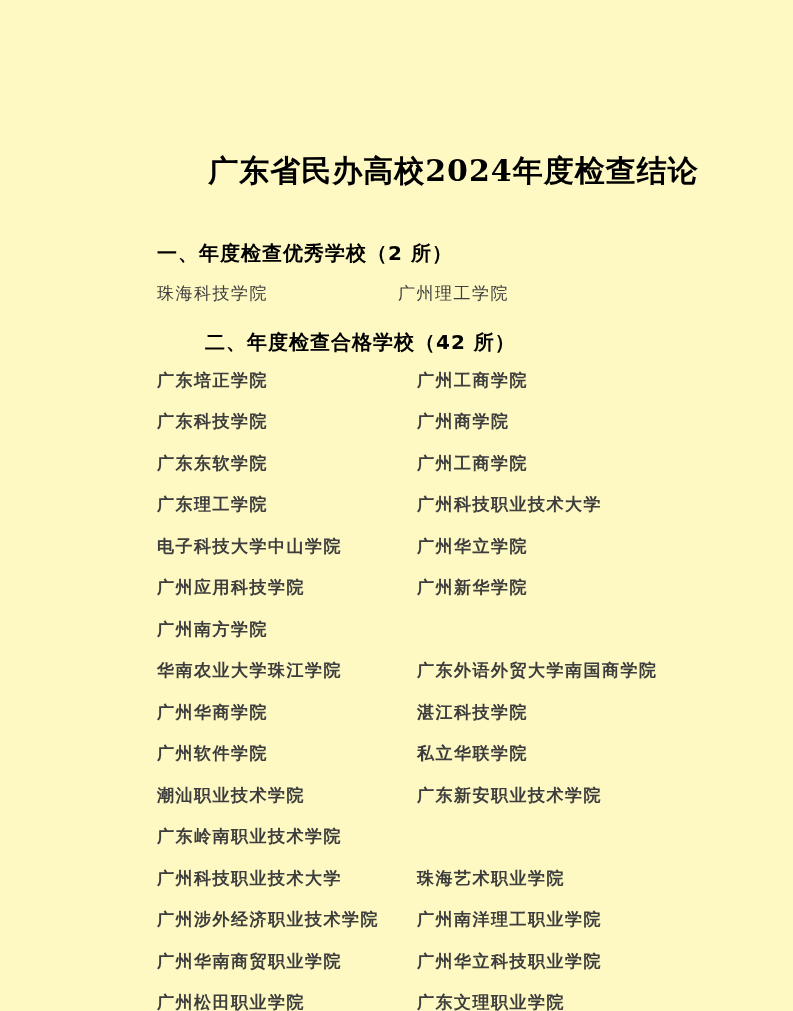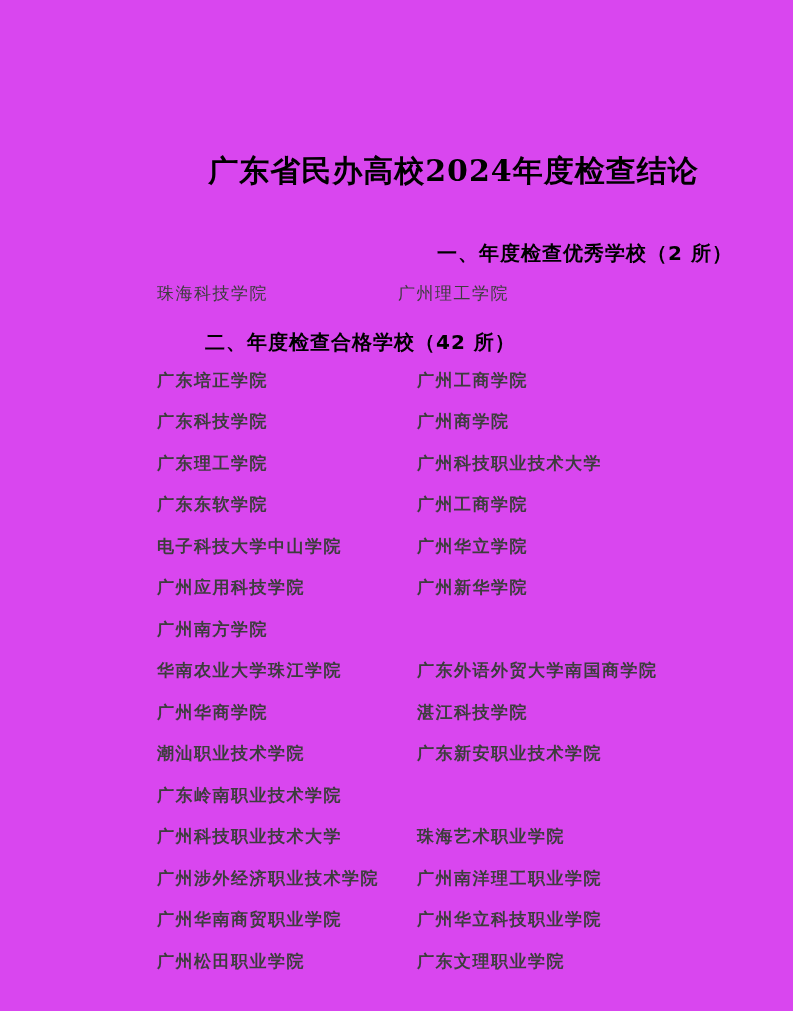--- a/index.html
+++ b/index.html
@@ -6,21 +6,21 @@
   html, body { background: #ffffff; }
   body {
     width: 793px;
     height: 1011px;
     overflow: hidden;
     font-family: "DejaVu Serif", "Liberation Serif", serif;
   }
   .page {
     width: 793px;
     height: 1011px;
-    background: #d946ef;
+    background: #fef9c3;
     padding-top: 150px;
     padding-left: 157px;
     padding-right: 60px;
   }
   .doc-title {
     width: 576px;            
     margin-left: -68px;      
     width: 729px;
     text-align: center;
     font-size: 30px;
@@ -31,21 +31,21 @@
     line-height: 42px;
   }
   .section-heading {
     font-family: "DejaVu Sans", "Liberation Sans", sans-serif;
     font-weight: 700;
     font-size: 20px;
     color: #000000;
     letter-spacing: 1px;
     line-height: 26px;
   }
-  .heading-1 { margin-top: 48px; text-align: right; }
+  .heading-1 { margin-top: 48px; }
   .heading-2 { margin-top: 14px; margin-left: 48px; }
   .school-row {
     display: grid;
     align-items: center;
     font-size: 17px;
     color: #3d3d3d;
     letter-spacing: 1.5px;
     line-height: 22px;
   }
   .excellent-row {
@@ -81,45 +81,49 @@
   <div class="qualified-list">
     <div class="school-row">
       <span class="school-name">广东培正学院</span>
       <span class="school-name">广州工商学院</span>
     </div>
     <div class="school-row">
       <span class="school-name">广东科技学院</span>
       <span class="school-name">广州商学院</span>
     </div>
     <div class="school-row">
+      <span class="school-name">广东东软学院</span>
+      <span class="school-name">广州工商学院</span>
+    </div>
+    <div class="school-row">
       <span class="school-name">广东理工学院</span>
       <span class="school-name">广州科技职业技术大学</span>
-    </div>
-    <div class="school-row">
-      <span class="school-name">广东东软学院</span>
-      <span class="school-name">广州工商学院</span>
     </div>
     <div class="school-row">
       <span class="school-name">电子科技大学中山学院</span>
       <span class="school-name">广州华立学院</span>
     </div>
     <div class="school-row">
       <span class="school-name">广州应用科技学院</span>
       <span class="school-name">广州新华学院</span>
     </div>
     <div class="school-row">
       <span class="school-name">广州南方学院</span>
     </div>
     <div class="school-row">
       <span class="school-name">华南农业大学珠江学院</span>
       <span class="school-name">广东外语外贸大学南国商学院</span>
     </div>
     <div class="school-row">
       <span class="school-name">广州华商学院</span>
       <span class="school-name">湛江科技学院</span>
+    </div>
+    <div class="school-row">
+      <span class="school-name">广州软件学院</span>
+      <span class="school-name">私立华联学院</span>
     </div>
     <div class="school-row">
       <span class="school-name">潮汕职业技术学院</span>
       <span class="school-name">广东新安职业技术学院</span>
     </div>
     <div class="school-row">
       <span class="school-name">广东岭南职业技术学院</span>
     </div>
     <div class="school-row">
       <span class="school-name">广州科技职业技术大学</span>

